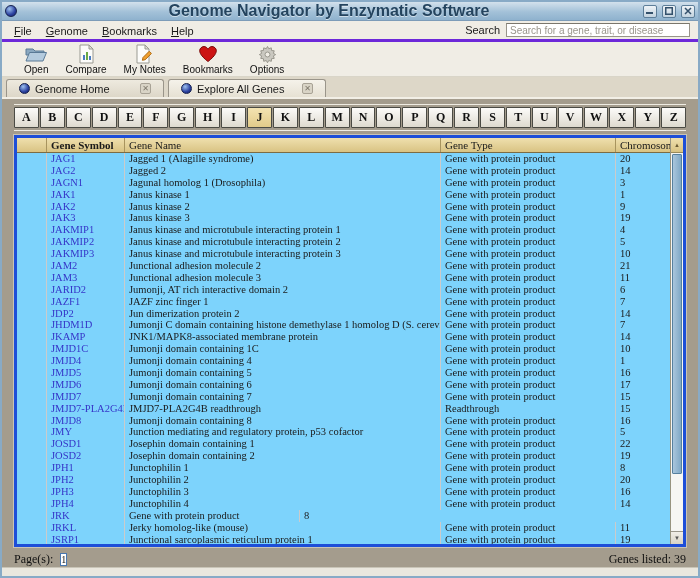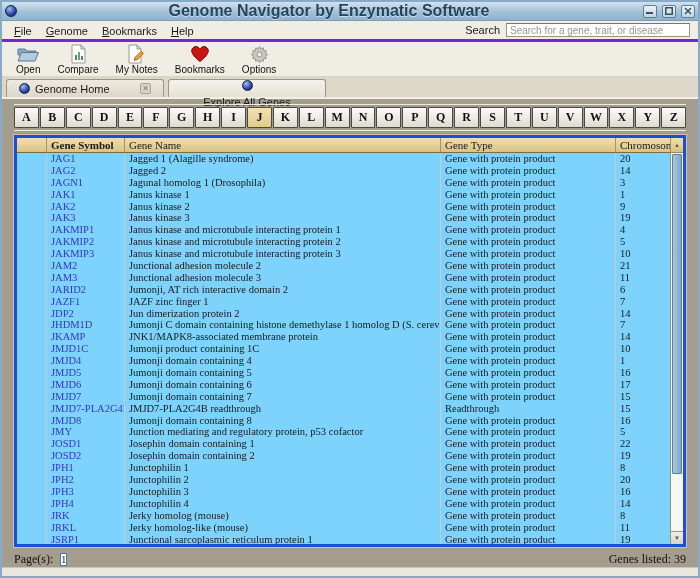--- a/index.html
+++ b/index.html
@@ -17,29 +17,29 @@
   
   .menubar { flex:0 0 17px; background:#f0ede5; display:flex; align-items:center; padding:0 5px; border-bottom:3px solid #6d28d9; }
   .menu-item { font-size:11px; color:#1a1a1a; padding:1px 7px; cursor:default; }
   .menu-item .mn { text-decoration:underline; }
   .search-wrap { margin-left:auto; display:flex; align-items:center; gap:6px; padding-right:3px; }
   .search-label { font-size:11px; color:#1a1a1a; }
   .search-input { width:184px; height:14px; font-family:"Liberation Sans",sans-serif; font-size:10px; border:1px solid #98948a; border-top-color:#7a766c; padding:6px 3px; color:#333; background:#fff; }
   .search-input::placeholder { color:#9a968c; }
 
   
-  .toolbar { flex:0 0 33px; background:#f0ede5; display:flex; align-items:stretch; padding:0 8px; gap:5px; border-bottom:1px solid #d9d5c8; }
+  .toolbar { flex:0 0 33px; background:#f0ede5; display:flex; align-items:stretch; padding:0 16px; gap:5px; border-bottom:1px solid #d9d5c8; }
   .tool-btn { display:flex; flex-direction:column; align-items:center; justify-content:flex-start; padding:1px 5px 0; font-size:10px; color:#111; border:1px solid transparent; border-radius:2px; }
   .tool-icon { height:20px; display:flex; align-items:center; justify-content:center; }
   .tool-label { line-height:11px; white-space:nowrap; }
 
   
   .tabbar { flex:0 0 20px; background:#ddd7c8; display:flex; align-items:flex-end; padding:2px 4px 0; gap:4px; border-bottom:2px solid #f2efe6; }
   .tab { height:18px; width:158px; display:flex; align-items:center; gap:5px; padding:0 12px; font-size:11px; color:#1a1a1a; border:1px solid #9a958a; border-bottom:none; border-radius:3px 3px 0 0; background:linear-gradient(#eeeadf,#ddd7c8); white-space:nowrap; }
-  .tab.active { background:linear-gradient(#f5f2ea,#e6e1d3);flex-direction:column; }
+  .tab.active { background:linear-gradient(#f5f2ea,#e6e1d3); }
   .tab .orb { width:11px; height:11px; }
   .tab-close { margin-left:auto; width:11px; height:11px; border:1px solid #a8a295; border-radius:2px; background:#d9d4c6; color:#7c7669; font-size:8px; line-height:9px; text-align:center; }
 
   
   .content { flex:1; display:flex; flex-direction:column; padding:0 12px; overflow:hidden; }
 
   .alpha-row { margin-top:5px; display:flex; gap:1px; border-top:1px solid #efece2; border-bottom:1px solid #efece2; padding:2px 0; }
   .alpha-btn { flex:1; height:21px; border:1px solid #4a4a44; border-radius:1px; background:linear-gradient(#fcfbf9,#dedacf); font-family:"Liberation Serif",serif; font-size:12px; font-weight:600; color:#111; text-align:center; line-height:19px; }
   .alpha-btn.selected { background:linear-gradient(#f3e3b2,#e2cb8a); }
 
@@ -317,21 +317,21 @@
           <div class="row">
             <div class="cell c0"></div>
             <div class="cell c1 sym">JKAMP</div>
             <div class="cell c2">JNK1/MAPK8-associated membrane protein</div>
             <div class="cell c3">Gene with protein product</div>
             <div class="cell c4">14</div>
           </div>
           <div class="row">
             <div class="cell c0"></div>
             <div class="cell c1 sym">JMJD1C</div>
-            <div class="cell c2">Jumonji product containing 1C</div>
+            <div class="cell c2">Jumonji domain containing 1C</div>
             <div class="cell c3">Gene with protein product</div>
             <div class="cell c4">10</div>
           </div>
           <div class="row">
             <div class="cell c0"></div>
             <div class="cell c1 sym">JMJD4</div>
             <div class="cell c2">Jumonji domain containing 4</div>
             <div class="cell c3">Gene with protein product</div>
             <div class="cell c4">1</div>
           </div>
@@ -415,21 +415,20 @@
           <div class="row">
             <div class="cell c0"></div>
             <div class="cell c1 sym">JPH4</div>
             <div class="cell c2">Junctophilin 4</div>
             <div class="cell c3">Gene with protein product</div>
             <div class="cell c4">14</div>
           </div>
           <div class="row">
             <div class="cell c0"></div>
             <div class="cell c1 sym">JRK</div>
-            <div class="cell c2">Jerky homolog (mouse)</div>
             <div class="cell c3">Gene with protein product</div>
             <div class="cell c4">8</div>
           </div>
           <div class="row">
             <div class="cell c0"></div>
             <div class="cell c1 sym">JRKL</div>
             <div class="cell c2">Jerky homolog-like (mouse)</div>
             <div class="cell c3">Gene with protein product</div>
             <div class="cell c4">11</div>
           </div>

